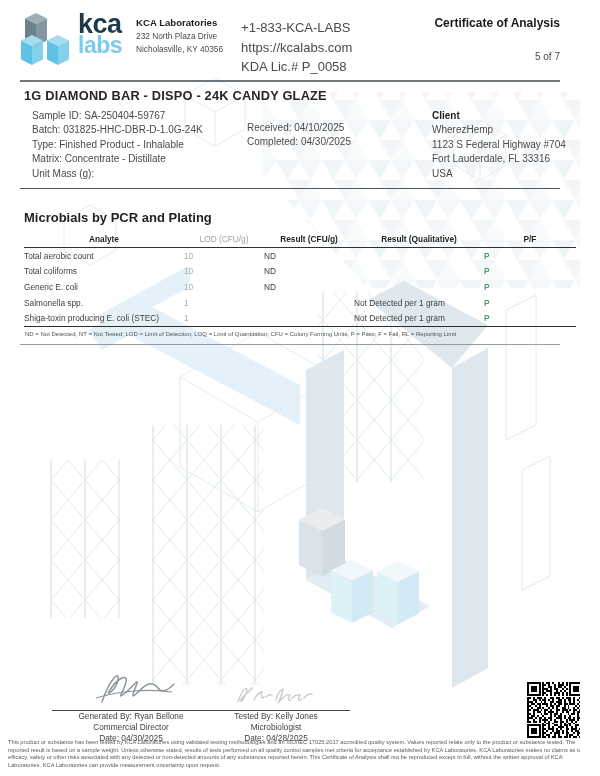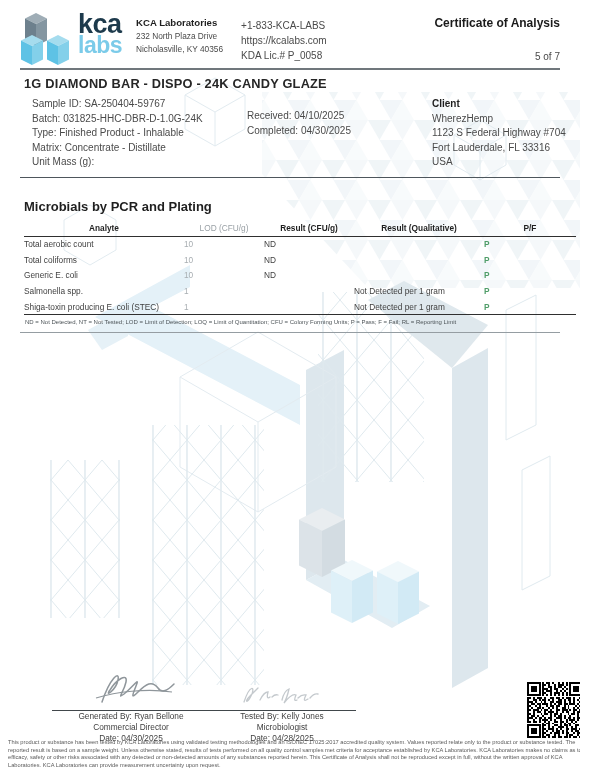--- a/index.html
+++ b/index.html
@@ -9,21 +9,21 @@
   .content{position:relative;z-index:1;}
 
   
   header{display:flex;align-items:flex-start;padding:9px 20px 0 14px;}
   .logo{display:flex;align-items:flex-start;}
   .logo-text{margin-left:2px;margin-top:4px;}
   .kca{font-size:27px;font-weight:bold;line-height:.82;color:#1d3a4c;letter-spacing:-.5px;}
   .labs{font-size:23px;font-weight:bold;line-height:.95;color:#7bcbe9;letter-spacing:-.5px;}
   .companyblock{margin-left:14px;padding-top:7px;font-size:8.3px;line-height:1.5;color:#4a4a4a;}
   .cname{font-weight:bold;font-size:9.6px;color:#1f1f1f;}
-  .contactblock{margin-left:18px;padding-top:9px;font-size:10px;line-height:1.5;color:#4a4a4a;}
+  .contactblock{margin-left:18px;padding-top:9px;font-size:13px;line-height:1.5;color:#4a4a4a;}
   .docblock{margin-left:auto;text-align:right;padding-top:7px;}
   .doctitle{font-weight:bold;font-size:12px;color:#1b1b1b;}
   .pageno{font-size:10px;color:#4a4a4a;margin-top:21px;}
 
   .rule-header{border-top:2px solid #70777c;margin:3px 20px 0;}
   .rule-dark{border-top:1.5px solid #4e565c;margin:7px 20px 0;}
   .rule-light{border-top:1px solid #959da2;margin:7px 20px 0;}
 
   h1{margin:6px 0 0 24px;font-size:12.8px;font-weight:bold;color:#262626;letter-spacing:.2px;}
   .inforow{display:flex;margin:6px 0 0 32px;font-size:10px;line-height:1.45;color:#4a4a4a;}
@@ -39,21 +39,21 @@
   td{padding:2.8px 0;color:#3f3f3f;}
   tbody tr:last-child td{border-bottom:1.4px solid #2f2f2f;}
   td.lod{color:#a8aeb2;}
   td.pf{color:#4f9d68;font-weight:bold;}
   .c1{width:160px;}.c2{width:80px;}.c3{width:90px;}.c4{width:130px;}.c5{width:92px;}
   .footnote{margin:4px 20px 0 25px;font-size:6px;color:#4d5458;}
 
   
   .sigblock{position:absolute;text-align:center;font-size:8.3px;color:#3f3f3f;line-height:1.32;}
   .sig-generated{left:46px;top:664px;width:170px;}
-  .sig-tested{left:202px;top:664px;width:160px;}
+  .sig-tested{left:196px;top:664px;width:160px;}
   .sigart{height:46px;display:flex;align-items:flex-end;justify-content:center;}
   .sigline{border-bottom:1px solid #41474b;margin:0 6px;}
   .qr{position:absolute;left:527px;top:682px;}
   .disclaimer{position:absolute;left:8px;top:739px;width:585px;font-size:5.7px;
               line-height:1.33;color:#5a5a5a;}
 </style>
 </head>
 <body>
 
 <div class="page">

